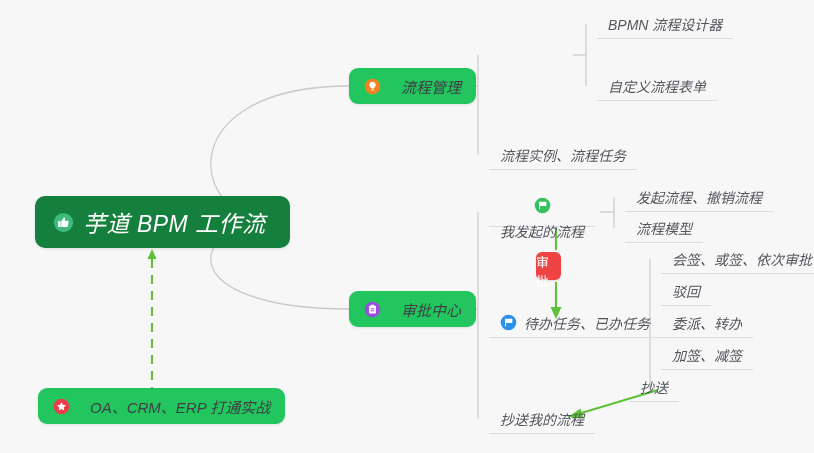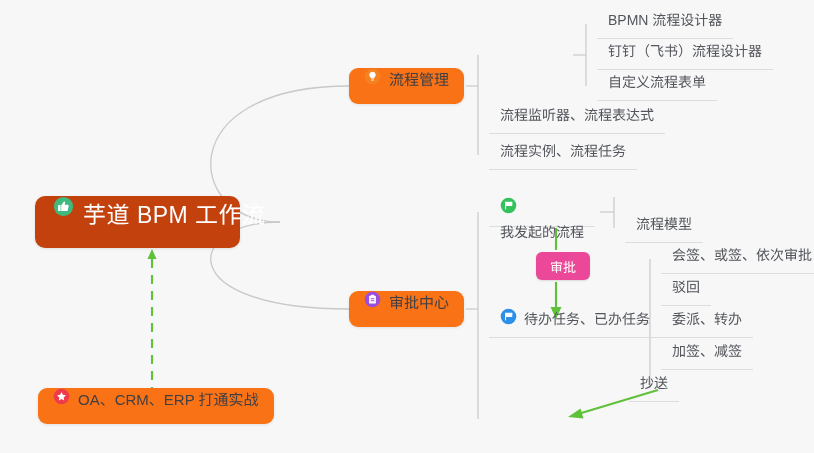--- a/index.html
+++ b/index.html
@@ -6,42 +6,42 @@
   body{
     width:814px;height:453px;
     background:#f7f7f7;
     font-family:"Liberation Sans","DejaVu Sans",sans-serif;
     overflow:hidden;
     position:relative;
   }
   #canvas{position:absolute;inset:0;width:814px;height:453px;}
   svg.links{position:absolute;left:0;top:0;width:814px;height:453px;pointer-events:none;}
 
-  .node{position:absolute;display:flex;align-items:flex-start;white-space:nowrap;}
+  .node{position:absolute;display:flex;align-items:center;white-space:nowrap;font-style:italic;}
 
   
   .root{
-    left:35px;top:196px;width:205px;height:52px;
+    left:35px;top:196px;width:255px;height:52px;
     box-sizing:border-box;
-    background:#c2410c;
+    background:#15803d;
     border-radius:10px;
     padding:0 18px;
     box-shadow:0 1px 3px rgba(0,0,0,0.10);
     gap:9px;
   }
   .root .label{color:#ffffff;font-size:23px;letter-spacing:.5px;}
 
   
   .card{
-    background:#f97316;
+    background:#22c55e;
     border-radius:9px;
     box-shadow:0 1px 3px rgba(0,0,0,0.09);
     padding:0 15px;
     height:36px;
-    gap:8px;
+    gap:20px;
     box-sizing:border-box;
   }
   .card .label{color:#3f3f44;font-size:15px;}
 
   
   .leaf{
     height:30px;
     padding:0 11px;
     gap:7px;
     border-bottom:1px solid #dcdcdc;
@@ -54,24 +54,24 @@
     width:17px;height:17px;border-radius:50%;
     flex:0 0 auto;position:relative;
     display:inline-block;
   }
   .ico.big{width:21px;height:21px;}
   .ico svg{position:absolute;left:0;top:0;width:100%;height:100%;}
 
   
   .badge{
     position:absolute;left:536px;top:252px;
-    width:54px;height:28px;
-    background:#ec4899;
+    width:25px;height:28px;
+    background:#ef4444;
     border-radius:6px;
-    display:flex;align-items:center;justify-content:center;
+    display:flex;align-items:flex-start;justify-content:center;
     box-shadow:0 1px 2px rgba(0,0,0,0.12);
   }
   .badge .label{color:#ffffff;font-size:13px;}
 </style>
 </head>
 <body>
 
 <div id="canvas">
 
   <svg class="links" viewBox="0 0 814 453">
@@ -126,30 +126,24 @@
         <rect x="9.9" y="16.1" width="4.2" height="1.5" rx="0.7" fill="#ffffff"></rect>
       </svg>
     </span>
     <span class="label">流程管理</span>
   </div>
 
 
   <div class="node leaf" style="left:597px;top:9px;">
     <span class="label">BPMN 流程设计器</span>
   </div>
-  <div class="node leaf" style="left:597px;top:40px;">
-    <span class="label">钉钉（飞书）流程设计器</span>
-  </div>
   <div class="node leaf" style="left:597px;top:71px;">
     <span class="label">自定义流程表单</span>
   </div>
 
-  <div class="node leaf" style="left:489px;top:104px;">
-    <span class="label">流程监听器、流程表达式</span>
-  </div>
   <div class="node card" style="left:349px;top:291px;">
     <span class="ico">
       <svg viewBox="0 0 24 24">
         <circle cx="12" cy="12" r="11" fill="#9B4DE0"></circle>
         <rect x="7.2" y="6.6" width="9.6" height="11.2" rx="1.3" fill="#ffffff"></rect>
         <rect x="9.6" y="5.2" width="4.8" height="2.6" rx="0.9" fill="#ffffff"></rect>
         <rect x="9.2" y="10.4" width="5.6" height="1.2" rx="0.6" fill="#9B4DE0"></rect>
         <rect x="9.2" y="13.1" width="5.6" height="1.2" rx="0.6" fill="#9B4DE0"></rect>
       </svg>
     </span>
@@ -163,20 +157,23 @@
   <div class="node leaf" style="left:489px;top:197px;flex-direction:column;">
     <span class="ico">
       <svg viewBox="0 0 24 24">
         <circle cx="12" cy="12" r="11" fill="#35C15E"></circle>
         <path d="M8.4 6.6h8.2c.5 0 .8.4.8.9v4.3c0 .5-.3.9-.8.9H8.4V6.6z" fill="#ffffff"></path>
         <rect x="7.1" y="6.3" width="1.5" height="11.4" rx="0.7" fill="#ffffff"></rect>
       </svg>
     </span>
     <span class="label">我发起的流程</span>
   </div>
+  <div class="node leaf" style="left:625px;top:182px;">
+    <span class="label">发起流程、撤销流程</span>
+  </div>
   <div class="node leaf" style="left:625px;top:213px;">
     <span class="label">流程模型</span>
   </div>
 
   <div class="node leaf" style="left:489px;top:308px;">
     <span class="ico">
       <svg viewBox="0 0 24 24">
         <circle cx="12" cy="12" r="11" fill="#2C8FE8"></circle>
         <path d="M8.4 6.6h8.2c.5 0 .8.4.8.9v4.3c0 .5-.3.9-.8.9H8.4V6.6z" fill="#ffffff"></path>
         <rect x="7.1" y="6.3" width="1.5" height="11.4" rx="0.7" fill="#ffffff"></rect>
@@ -194,20 +191,23 @@
   <div class="node leaf" style="left:661px;top:308px;">
     <span class="label">委派、转办</span>
   </div>
   <div class="node leaf" style="left:661px;top:340px;">
     <span class="label">加签、减签</span>
   </div>
   <div class="node leaf" style="left:629px;top:372px;">
     <span class="label">抄送</span>
   </div>
 
+  <div class="node leaf" style="left:489px;top:404px;">
+    <span class="label">抄送我的流程</span>
+  </div>
 
   <div class="badge">
     <span class="label">审批</span>
   </div>
 
   <div class="node card" style="left:38px;top:388px;">
     <span class="ico">
       <svg viewBox="0 0 24 24">
         <circle cx="12" cy="12" r="11" fill="#EE3B4B"></circle>
         <path d="M12 5.8l1.9 3.9 4.3.6-3.1 3 .7 4.3-3.8-2-3.8 2 .7-4.3-3.1-3 4.3-.6z" fill="#ffffff"></path>

